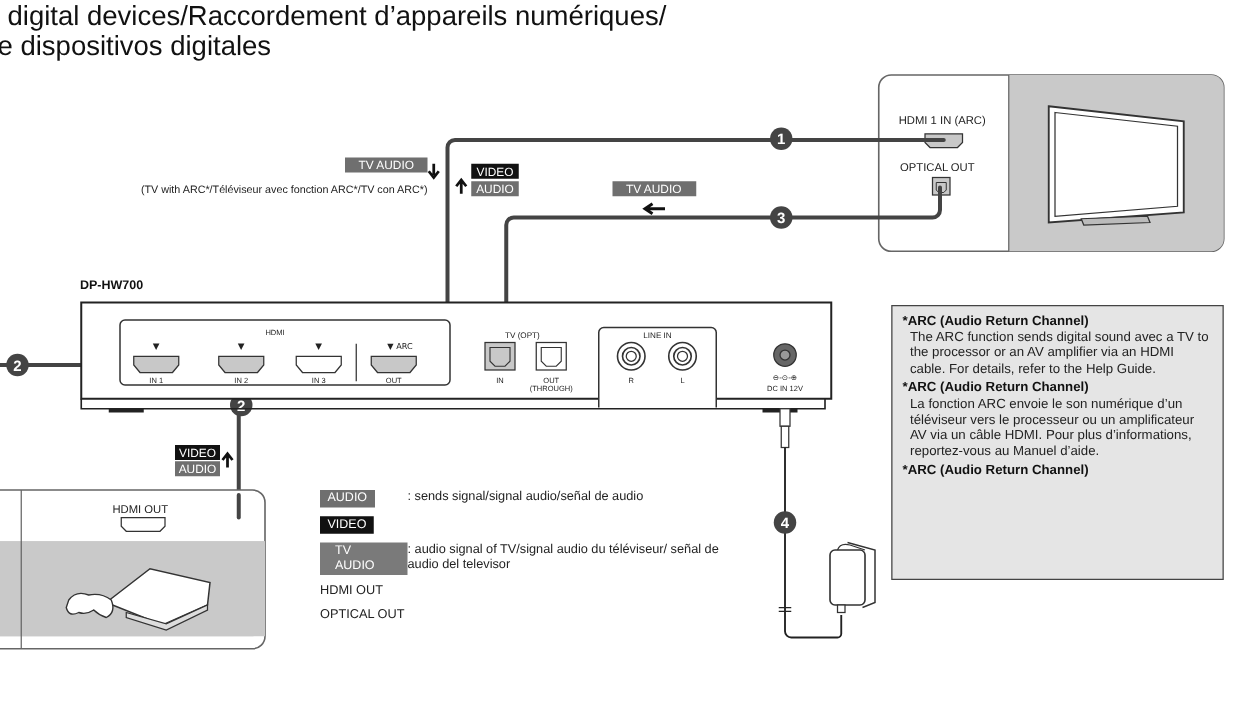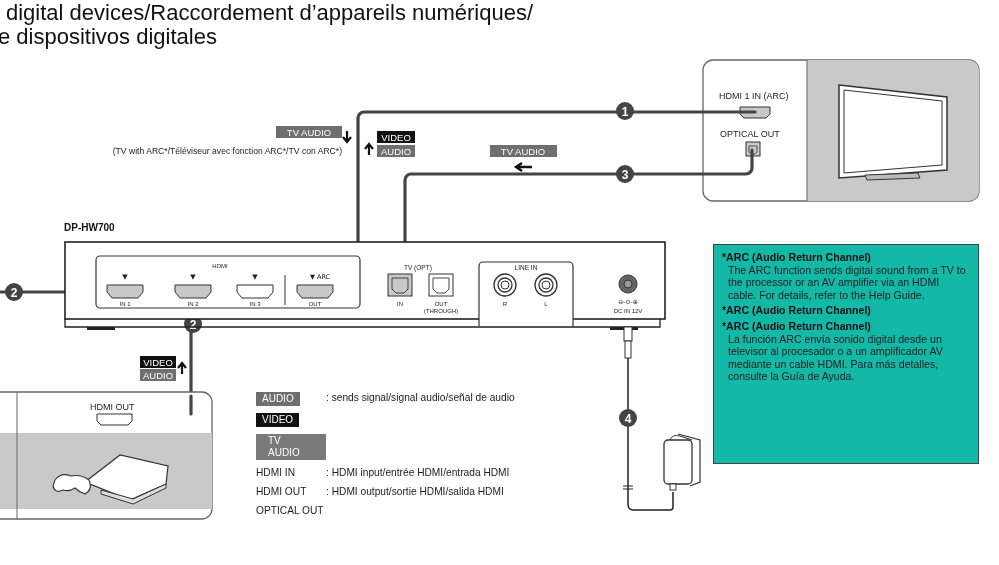--- a/index.html
+++ b/index.html
@@ -3,21 +3,21 @@
 <meta charset="utf-8">
 <style>
   html, body { margin:0; padding:0; background:#ffffff; }
   body { width:999px; height:565px; overflow:hidden; position:relative; font-family:"DejaVu Sans", sans-serif; color:#111; }
   #stage { position:absolute; left:0; top:0; width:999px; height:565px; }
   .title { font-family:"Liberation Sans", sans-serif; font-size:22px; fill:#111; }
   .t { font-family:"Liberation Sans", sans-serif; fill:#222; }
   .tb { font-family:"Liberation Sans", sans-serif; font-weight:bold; fill:#111; }
   .wire { fill:none; stroke:#444; stroke-width:3.2; stroke-linejoin:round; stroke-linecap:round; }
   .gray { fill:#c9c9c9; }
-  .note-box { position:absolute; left:713px; top:244px; width:266px; height:220px; border:1px solid #444; background:#14b8a6; box-sizing:border-box; padding:6px 8px; font-family:"Liberation Sans", sans-serif; font-size:10.6px; line-height:12.6px; color:#222; }
+  .note-box { position:absolute; left:713px; top:244px; width:266px; height:220px; border:1px solid #444; background:#e5e5e5; box-sizing:border-box; padding:6px 8px; font-family:"Liberation Sans", sans-serif; font-size:10.6px; line-height:12.6px; color:#222; }
   .note-item { margin-bottom:3px; }
   .note-head { font-weight:bold; color:#111; }
   .note-body { padding-left:6px; }
   .legend { position:absolute; left:256px; top:392px; width:330px; font-family:"Liberation Sans", sans-serif; font-size:10.2px; color:#222; }
   .leg-row { display:flex; align-items:flex-start; margin-bottom:7px; line-height:12px; }
   .leg-key { width:70px; flex:none; }
   .leg-desc { flex:1; }
   .badge { display:inline-block; padding:1px 6px; font-size:10px; color:#fff; line-height:12px; }
   .badge.audio { background:#6f6f6f; }
   .badge.video { background:#111; }
@@ -211,39 +211,35 @@
 <div class="legend" id="legend">
     <div class="leg-row">
       <div class="leg-key"><span class="badge audio">AUDIO</span></div>
       <div class="leg-desc">: sends signal/signal audio/señal de audio</div>
     </div>
     <div class="leg-row">
       <div class="leg-key"><span class="badge video">VIDEO</span></div>
     </div>
     <div class="leg-row">
       <div class="leg-key"><span class="badge tvaudio">TV AUDIO</span></div>
-    </div>
-    <div class="leg-row">
-      <div class="leg-key">HDMI IN</div>
-      <div class="leg-desc">: HDMI input/entrée HDMI/entrada HDMI</div>
+      <div class="leg-desc">: audio signal of TV/signal audio du téléviseur/ señal de audio del televisor</div>
     </div>
     <div class="leg-row">
       <div class="leg-key">HDMI OUT</div>
-      <div class="leg-desc">: HDMI output/sortie HDMI/salida HDMI</div>
     </div>
     <div class="leg-row">
       <div class="leg-key">OPTICAL OUT</div>
     </div>
   </div>
 
 <div class="note-box" id="notes">
     <div class="note-item">
       <div class="note-head">*ARC (Audio Return Channel)</div>
-      <div class="note-body">The ARC function sends digital sound from a TV to the processor or an AV amplifier via an HDMI cable. For details, refer to the Help Guide.</div>
+      <div class="note-body">The ARC function sends digital sound avec a TV to the processor or an AV amplifier via an HDMI cable. For details, refer to the Help Guide.</div>
     </div>
     <div class="note-item">
       <div class="note-head">*ARC (Audio Return Channel)</div>
+      <div class="note-body">La fonction ARC envoie le son numérique d’un téléviseur vers le processeur ou un amplificateur AV via un câble HDMI. Pour plus d’informations, reportez-vous au Manuel d’aide.</div>
     </div>
     <div class="note-item">
       <div class="note-head">*ARC (Audio Return Channel)</div>
-      <div class="note-body">La función ARC envía sonido digital desde un televisor al procesador o a un amplificador AV mediante un cable HDMI. Para más detalles, consulte la Guía de Ayuda.</div>
     </div>
   </div>
 
 </body></html>

